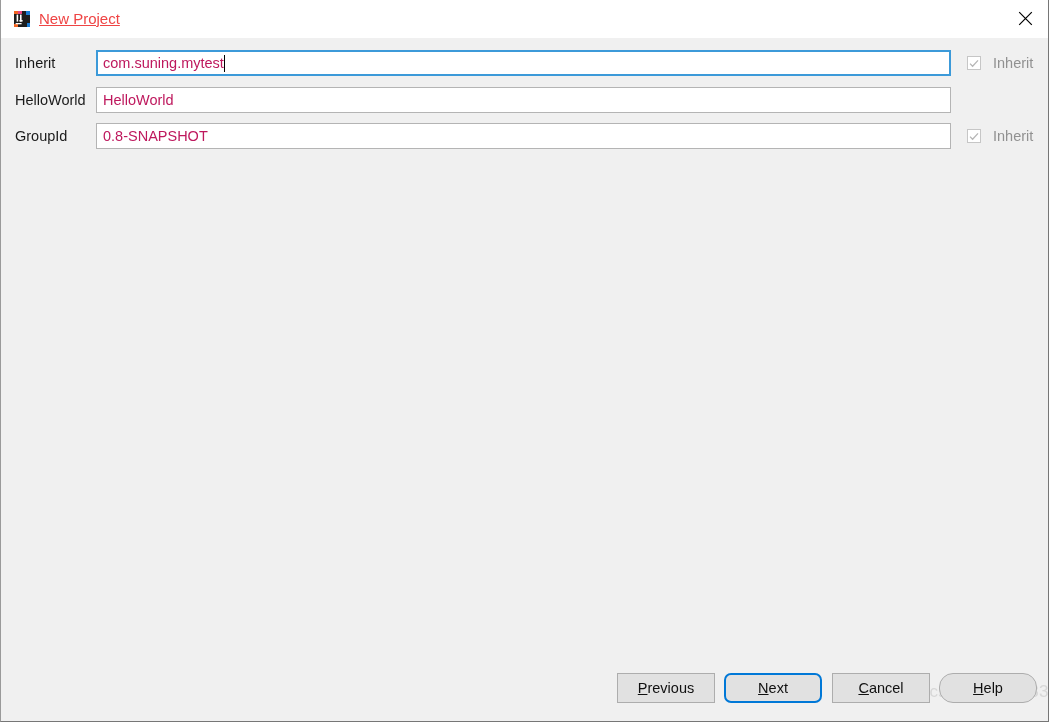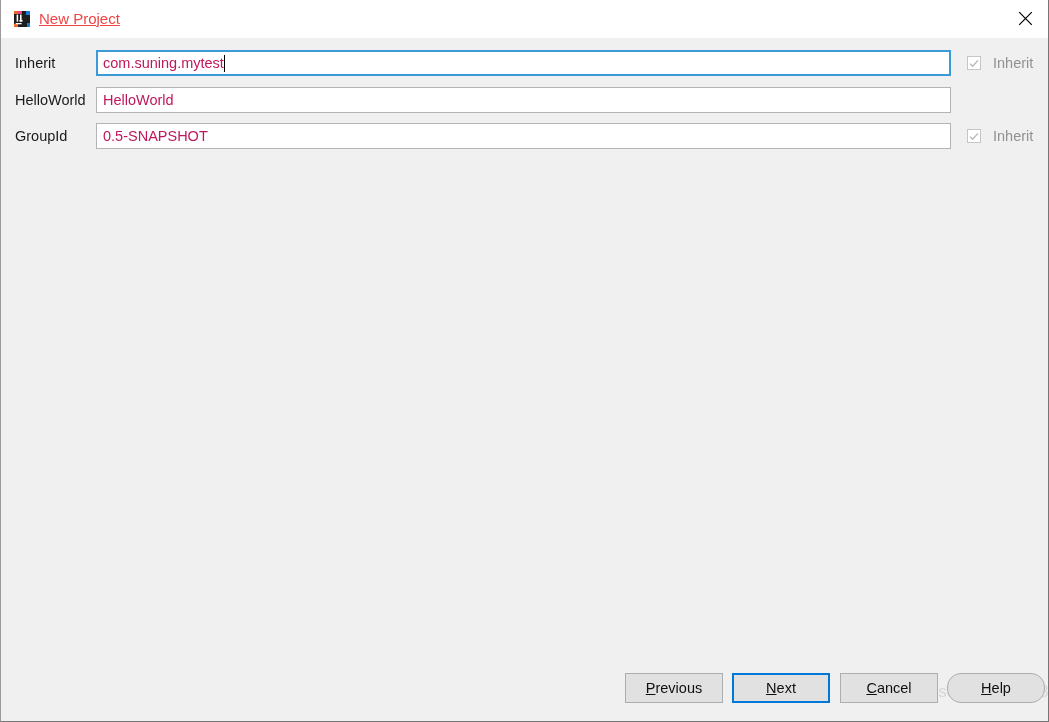--- a/index.html
+++ b/index.html
@@ -146,21 +146,21 @@
   .checkbox svg { display: block; }
   .inherit-label {
     font-size: 14.5px;
     color: #919191;
     white-space: nowrap;
   }
 
   
   .buttonbar {
     position: absolute;
-    left: 12px;
+    left: 4px;
     right: 0;
     bottom: 14px;
     height: 34px;
   }
   .btn {
     position: absolute;
     top: 0;
     width: 98px;
     height: 30px;
     box-sizing: border-box;
@@ -173,21 +173,21 @@
     justify-content: center;
     cursor: default;
     font-family: "Liberation Sans", sans-serif;
   }
   .btn.default {
     border: 2px solid #0078d7;
     background: #e1e1e1;
   }
   .btn .mn { text-decoration: underline; }
   .btn-previous { left: 612px; }
-  .btn-next     { left: 719px; }
+  .btn-next     { left: 719px; border-radius: 7px; }
   .btn-cancel   { left: 827px; text-align: right; }
   .btn-help     { left: 934px; border-radius: 14px; }
 
   
   .watermark {
     position: absolute;
     left: 838px;
     top: 682px;
     font-size: 17px;
     color: #d7d7d7;
@@ -247,21 +247,21 @@
     <div class="row row-2">
       <span class="row-label">HelloWorld</span>
       <div class="field">
         <span class="field-text">HelloWorld</span>
       </div>
     </div>
 
     <div class="row row-3">
       <span class="row-label">GroupId</span>
       <div class="field">
-        <span class="field-text">0.5-SNAPSHOT</span>
+        <span class="field-text">0.8-SNAPSHOT</span>
       </div>
       <div class="inherit">
         <span class="checkbox">
           <svg width="10" height="9" viewBox="0 0 10 9">
             <path d="M1 4.6 L3.6 7.2 L9 1.4" stroke="#b6b6b6" stroke-width="1.3" fill="none"></path>
           </svg>
         </span>
         <span class="inherit-label">Inherit</span>
       </div>
     </div>

